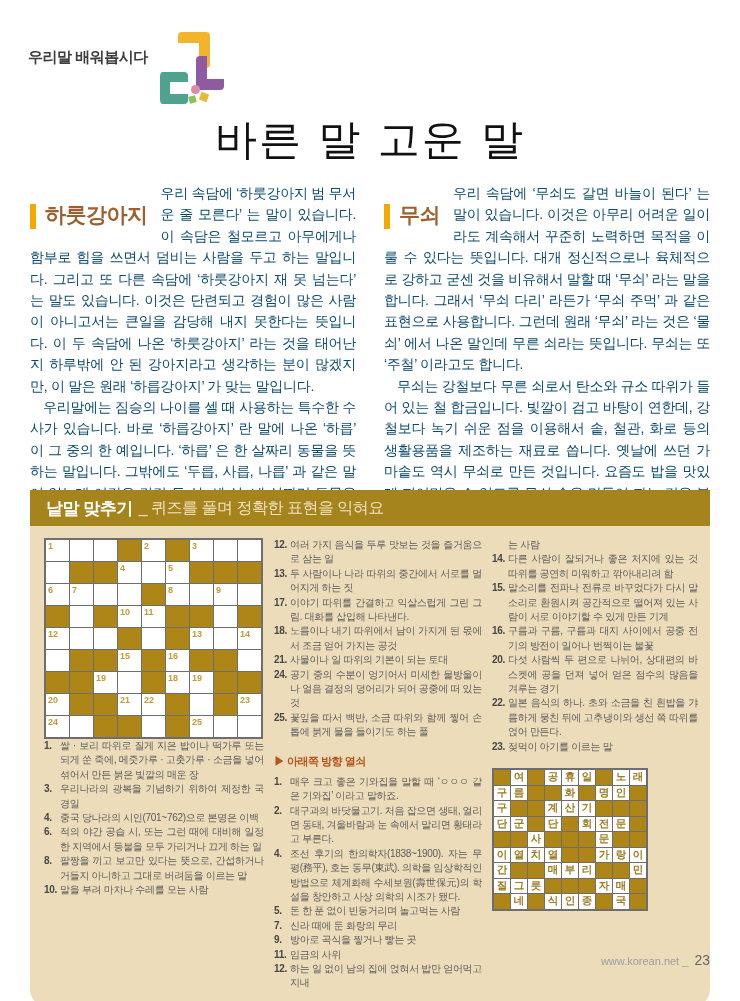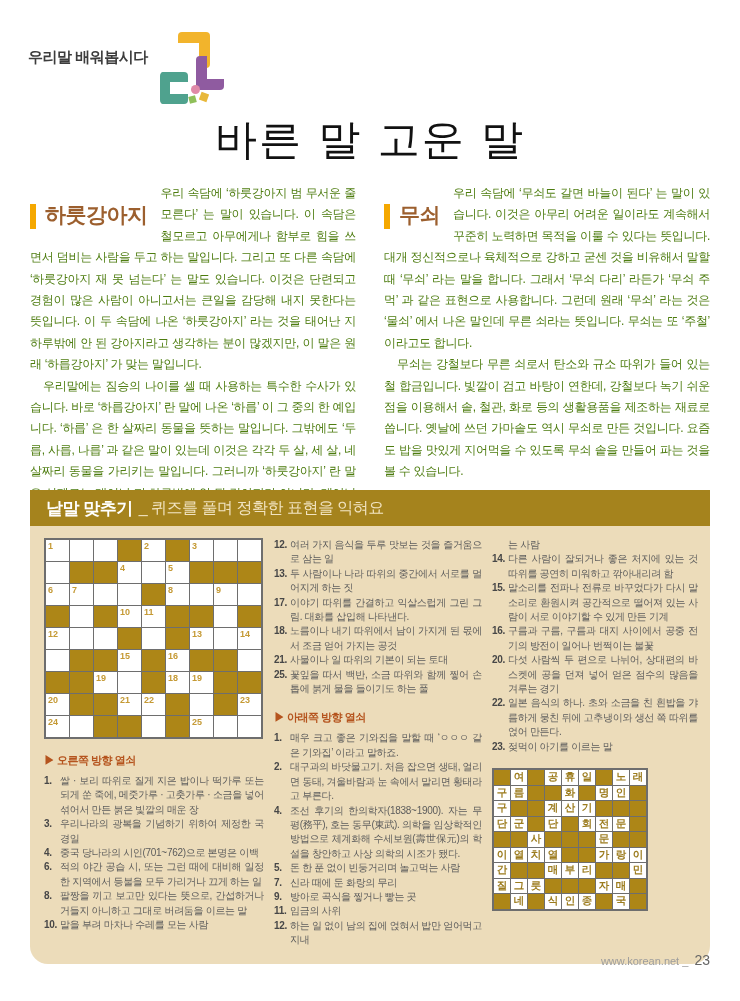--- a/index.html
+++ b/index.html
@@ -26,21 +26,21 @@
   .main-title { position:absolute; top:88px; left:0; width:100%; text-align:center;
                 font-family:"DejaVu Serif", serif; font-weight:500; font-size:42px;
                 color:#111; letter-spacing:2px;margin-top:24px; }
 
   
   .articles { position:absolute; top:183px; left:30px; width:680px; display:flex; gap:28px; }
   .article { width:326px; }
   .article-heading { float:left; display:flex; align-items:flex-end; height:46px; margin-right:13px; }
   .accent-bar { display:inline-block; width:6px; height:25px; background:#f5a800; margin-right:9px; margin-top:2px; }
   .heading-text { font-size:21px; font-weight:bold; color:#9c5f2e; letter-spacing:-0.5px; }
-  .body-text { font-size:12px; line-height:21.4px; color:#4d7c0f; text-align:justify; letter-spacing:-0.3px; }
+  .body-text { font-size:14px; line-height:21.4px; color:#0c4a6e; text-align:justify; letter-spacing:-0.3px; }
   .body-text.indent { text-indent:13px; clear:none; }
   .article p + p { margin-top:0; }
 
   
   .quiz { position:absolute; top:490px; left:30px; width:680px; }
   .quiz-bar { height:36px; background:#a5831d; display:flex; align-items:center; padding:0 16px; }
   .quiz-title { color:#ffffff; font-weight:bold; font-size:17px; letter-spacing:-0.5px; }
   .quiz-subtitle { color:#f1e3c0; font-size:16px; margin-left:6px; letter-spacing:-0.5px; }
   .quiz-body { background:#ecdcba; border-radius:0 0 18px 18px; min-height:415px;
                display:grid; grid-template-columns:220px 208px 206px; gap:10px;
@@ -244,21 +244,20 @@
             <div class="cell dark"></div>
             <div class="cell dark"></div>
             <div class="cell"></div>
             <div class="cell dark"></div>
             <div class="cell">
               <span class="cell-num">25</span>
             </div>
             <div class="cell"></div>
             <div class="cell"></div>
           </div>
-        <div class="clue-header">▶ 오른쪽 방향 열쇠</div>
         <div class="clues">
             <div class="clue">
               <span class="clue-num">1.</span>
               <span class="clue-text">쌀 · 보리 따위로 질게 지은 밥이나 떡가루 또는 되게 쑨 죽에, 메줏가루 · 고춧가루 · 소금을 넣어 섞어서 만든 붉은 빛깔의 매운 장</span>
             </div>
             <div class="clue">
               <span class="clue-num">3.</span>
               <span class="clue-text">우리나라의 광복을 기념하기 위하여 제정한 국경일</span>
             </div>
             <div class="clue">
@@ -294,20 +293,24 @@
               <span class="clue-num">17.</span>
               <span class="clue-text">이야기 따위를 간결하고 익살스럽게 그린 그림. 대화를 삽입해 나타낸다.</span>
             </div>
             <div class="clue">
               <span class="clue-num">18.</span>
               <span class="clue-text">노름이나 내기 따위에서 남이 가지게 된 몫에서 조금 얻어 가지는 공것</span>
             </div>
             <div class="clue">
               <span class="clue-num">21.</span>
               <span class="clue-text">사물이나 일 따위의 기본이 되는 토대</span>
+            </div>
+            <div class="clue">
+              <span class="clue-num">24.</span>
+              <span class="clue-text">공기 중의 수분이 엉기어서 미세한 물방울이나 얼음 결정의 덩어리가 되어 공중에 떠 있는 것</span>
             </div>
             <div class="clue">
               <span class="clue-num">25.</span>
               <span class="clue-text">꽃잎을 따서 백반, 소금 따위와 함께 찧어 손톱에 붉게 물을 들이기도 하는 풀</span>
             </div>
           </div>
         <div class="clue-header">▶ 아래쪽 방향 열쇠</div>
         <div class="clues">
             <div class="clue">
               <span class="clue-num">1.</span>

